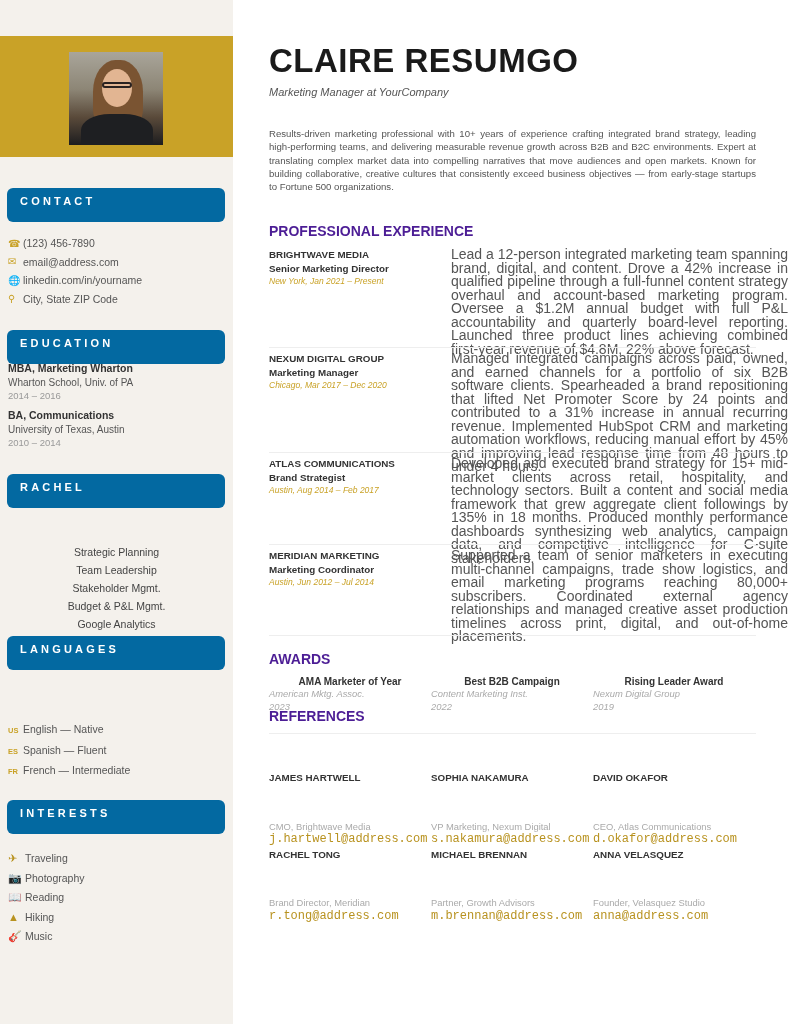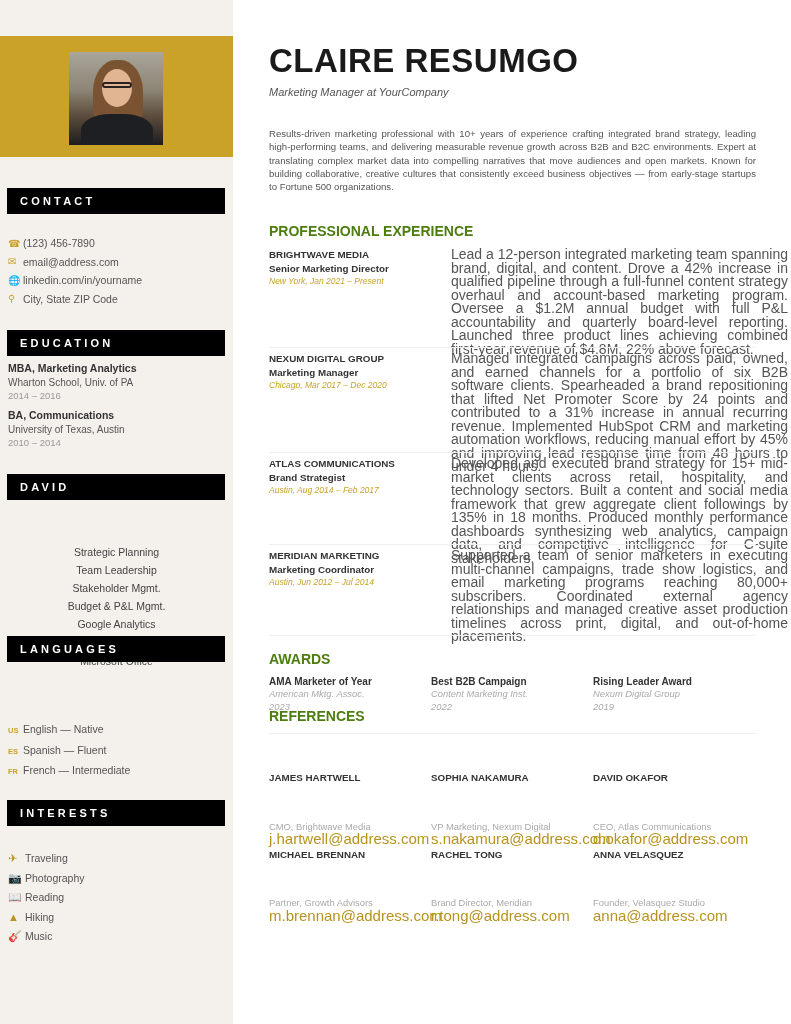--- a/index.html
+++ b/index.html
@@ -8,21 +8,21 @@
 
   .sidebar { position: absolute; left: 0; top: 0; width: 233px; height: 1024px; background: #f4f1ec; }
   .photo-band { position: absolute; left: 0; top: 36px; width: 233px; height: 121px; background: #c9a227; }
   .photo { position: absolute; left: 69px; top: 52px; width: 94px; height: 93px; overflow: hidden;
            background: linear-gradient(180deg, #a9a59a 0%, #8d8676 40%, #5a4a3a 70%, #1d1d1f 100%); }
   .photo .hair { position: absolute; left: 24px; top: 8px; width: 50px; height: 70px; border-radius: 45% 45% 30% 30%; background: #7a5432; }
   .photo .face { position: absolute; left: 33px; top: 17px; width: 30px; height: 38px; border-radius: 50%; background: #e2b592; }
   .photo .glasses { position: absolute; left: 33px; top: 30px; width: 30px; height: 6px; border: 2px solid #2a2220; border-radius: 3px; }
   .photo .body { position: absolute; left: 12px; top: 62px; width: 72px; height: 40px; border-radius: 40% 40% 0 0; background: #1e1f22; }
 
-  .sec-bar { position: absolute; left: 7px; width: 218px; height: 26px; background: #000000; }
+  .sec-bar { position: absolute; left: 7px; width: 218px; height: 34px; background: #0369a1; border-radius: 6px; }
   .sec-bar span { position: absolute; left: 13px; top: 7px; color: #ffffff; font-size: 11px; font-weight: bold; letter-spacing: 3.2px; }
 
   .contact-list { position: absolute; left: 8px; top: 234px; }
   .contact-item { display: flex; align-items: center; height: 18.5px; font-size: 10.5px; color: #555; }
   .contact-item .ic { width: 15px; color: #c9a227; font-size: 10px; display: inline-block; }
 
   .edu { position: absolute; left: 8px; top: 362px; width: 215px; }
   .edu-entry { margin-bottom: 7px; }
   .edu-degree { font-size: 10.5px; font-weight: bold; color: #333; line-height: 13.5px; }
   .edu-school { font-size: 10px; color: #555; line-height: 13.5px; }
@@ -37,38 +37,38 @@
 
   .interests { position: absolute; left: 8px; top: 849px; }
   .interest { font-size: 10.5px; color: #555; line-height: 19.6px; display: flex; align-items: center; }
   .interest .ic { color: #b8921f; width: 17px; font-size: 11px; display: inline-block; }
 
   .main { position: absolute; left: 269px; top: 0; width: 487px; }
   .name { position: absolute; top: 42px; left: 0; font-size: 33px; font-weight: bold; color: #1a1a1a; letter-spacing: 0.5px; white-space: nowrap; }
   .title { position: absolute; top: 86px; left: 0; font-size: 11px; font-style: italic; color: #555; white-space: nowrap; }
   .summary { position: absolute; top: 127px; left: 0; width: 487px; font-size: 9.6px; line-height: 13.3px; color: #555; text-align: justify; }
 
-  .h2 { position: absolute; left: 0; font-size: 14px; font-weight: bold; color: #4d7c0f; }
+  .h2 { position: absolute; left: 0; font-size: 14px; font-weight: bold; color: #4c1d95; }
   .job { position: absolute; left: 0; width: 487px; }
   .job-left { position: absolute; left: 0; top: 0; width: 145px; }
   .company { font-size: 9.8px; font-weight: bold; color: #333; line-height: 13.5px; }
   .role { font-size: 9.8px; font-weight: bold; color: #333; line-height: 13.5px; }
   .dates { font-size: 8.5px; font-style: italic; color: #c9a227; line-height: 12px; }
   .job-desc { position: absolute; left: 150px; top: 0; width: 337px; font-size: 14px; line-height: 13.5px; color: #555; text-align: justify; margin-left: 32px; }
   .divider { position: absolute; left: 0; width: 487px; height: 1px; background: #eeeeee; }
 
   .awards { position: absolute; left: 0; top: 675px; width: 487px; display: flex; }
   .award { width: 162px; }
-  .award-name { font-size: 10px; font-weight: bold; color: #333; line-height: 13px; }
+  .award-name { font-size: 10px; font-weight: bold; color: #333; line-height: 13px; text-align: center; }
   .award-org, .award-year { font-size: 9.4px; color: #aaa; line-height: 12.5px; font-style: italic; }
 
   .refs { position: absolute; left: 0; top: 772px; width: 487px; display: grid; grid-template-columns: 162px 162px 163px; row-gap: 3px; }
   .ref-name { font-size: 9.8px; font-weight: bold; color: #333; line-height: 12.5px; }
   .ref-title { font-size: 9.4px; color: #aaa; line-height: 12.5px; margin-top: 36px; }
-  .ref-email { font-size: 15px; color: #b8921f; line-height: 12.5px; }
+  .ref-email { font-size: 12px; color: #b8921f; line-height: 12.5px; font-family: Liberation Mono, monospace; }
 </style>
 </head>
 <body>
 
 <div class="sidebar">
   <div class="photo-band"></div>
   <div class="photo">
     <div class="hair"></div>
     <div class="face"></div>
     <div class="glasses"></div>
@@ -95,33 +95,33 @@
       <span class="ic">⚲</span>
       <span>City, State ZIP Code</span>
     </div>
   </div>
 
   <div class="sec-bar" style="top:330px;text-align:right;">
     <span>EDUCATION</span>
   </div>
   <div class="edu">
     <div class="edu-entry">
-      <div class="edu-degree">MBA, Marketing Analytics</div>
+      <div class="edu-degree">MBA, Marketing Wharton</div>
       <div class="edu-school">Wharton School, Univ. of PA</div>
       <div class="edu-years">2014 – 2016</div>
     </div>
     <div class="edu-entry">
       <div class="edu-degree">BA, Communications</div>
       <div class="edu-school">University of Texas, Austin</div>
       <div class="edu-years">2010 – 2014</div>
     </div>
   </div>
 
   <div class="sec-bar" style="top:474px;">
-    <span>DAVID</span>
+    <span>RACHEL</span>
   </div>
   <div class="skills">
     <div class="skill">Strategic Planning</div>
     <div class="skill">Team Leadership</div>
     <div class="skill">Stakeholder Mgmt.</div>
     <div class="skill">Budget &amp; P&amp;L Mgmt.</div>
     <div class="skill">Google Analytics</div>
     <div class="skill">Salesforce CRM</div>
     <div class="skill">Microsoft Office</div>
   </div>
@@ -246,28 +246,28 @@
       <div class="ref-name">SOPHIA NAKAMURA</div>
       <div class="ref-title">VP Marketing, Nexum Digital</div>
       <div class="ref-email">s.nakamura@address.com</div>
     </div>
     <div>
       <div class="ref-name">DAVID OKAFOR</div>
       <div class="ref-title">CEO, Atlas Communications</div>
       <div class="ref-email">d.okafor@address.com</div>
     </div>
     <div>
+      <div class="ref-name">RACHEL TONG</div>
+      <div class="ref-title">Brand Director, Meridian</div>
+      <div class="ref-email">r.tong@address.com</div>
+    </div>
+    <div>
       <div class="ref-name">MICHAEL BRENNAN</div>
       <div class="ref-title">Partner, Growth Advisors</div>
       <div class="ref-email">m.brennan@address.com</div>
     </div>
     <div>
-      <div class="ref-name">RACHEL TONG</div>
-      <div class="ref-title">Brand Director, Meridian</div>
-      <div class="ref-email">r.tong@address.com</div>
-    </div>
-    <div>
       <div class="ref-name">ANNA VELASQUEZ</div>
       <div class="ref-title">Founder, Velasquez Studio</div>
       <div class="ref-email">anna@address.com</div>
     </div>
   </div>
 </div>
 
 </body></html>

